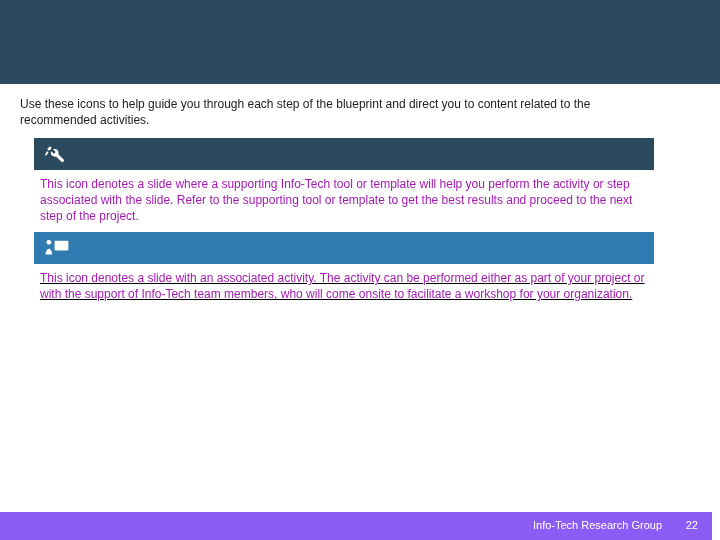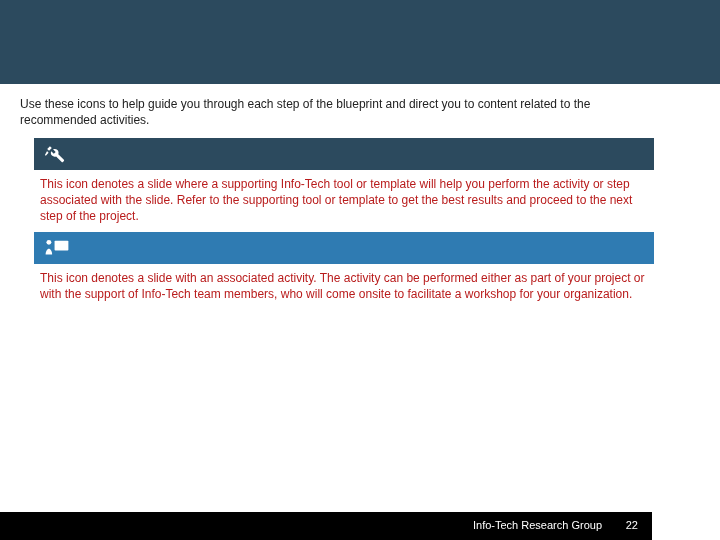--- a/index.html
+++ b/index.html
@@ -3,27 +3,27 @@
 <meta charset="utf-8">
 <style>
   * { margin: 0; padding: 0; box-sizing: border-box; }
   html, body { width: 720px; height: 540px; font-family: Arial, Helvetica, sans-serif; background: #fff; overflow: hidden; }
   .slide { width: 720px; height: 540px; position: relative; }
   .header-band { width: 720px; height: 84px; background: #2c4a5e; position: absolute; top: 0; left: 0; }
   .title { position: absolute; top: 14px; left: 20px; width: 600px; color: #fff; font-size: 22px; line-height: 1.25; font-weight: 400; }
   .intro { position: absolute; top: 96px; left: 20px; width: 640px; font-size: 12px; color: #222; line-height: 1.35; }
   .section { position: absolute; left: 34px; width: 620px; }
   .section-1 { top: 138px; }
-  .section-2 { top: 232px; }
+  .section-2 { top: 232px; text-decoration: underline; }
   .bar { width: 620px; height: 32px; color: #fff; display: flex; align-items: center; padding-left: 10px; }
   .bar-dark { background: #2c4a5e; }
   .bar-blue { background: #2f7bb2; }
   .bar svg { display: block; }
-  .desc { width: 620px; font-size: 12px; color: #b91c1c; line-height: 1.35; padding: 6px 8px 0 6px; }
-  .footer { position: absolute; bottom: 0; left: 0; width: 652px; height: 28px; background: #000000; color: #fff; font-size: 11px; }
+  .desc { width: 620px; font-size: 12px; color: #a21caf; line-height: 1.35; padding: 6px 8px 0 6px; }
+  .footer { position: absolute; bottom: 0; left: 0; width: 712px; height: 28px; background: #8b5cf6; color: #fff; font-size: 11px; }
   .footer-org { position: absolute; right: 50px; top: 7px; }
   .footer-page { position: absolute; right: 14px; top: 7px; }
 </style>
 </head>
 <body>
 
 <div class="slide">
   <div class="header-band"></div>
   <div class="intro">Use these icons to help guide you through each step of the blueprint and direct you to content related to the recommended activities.</div>
 

